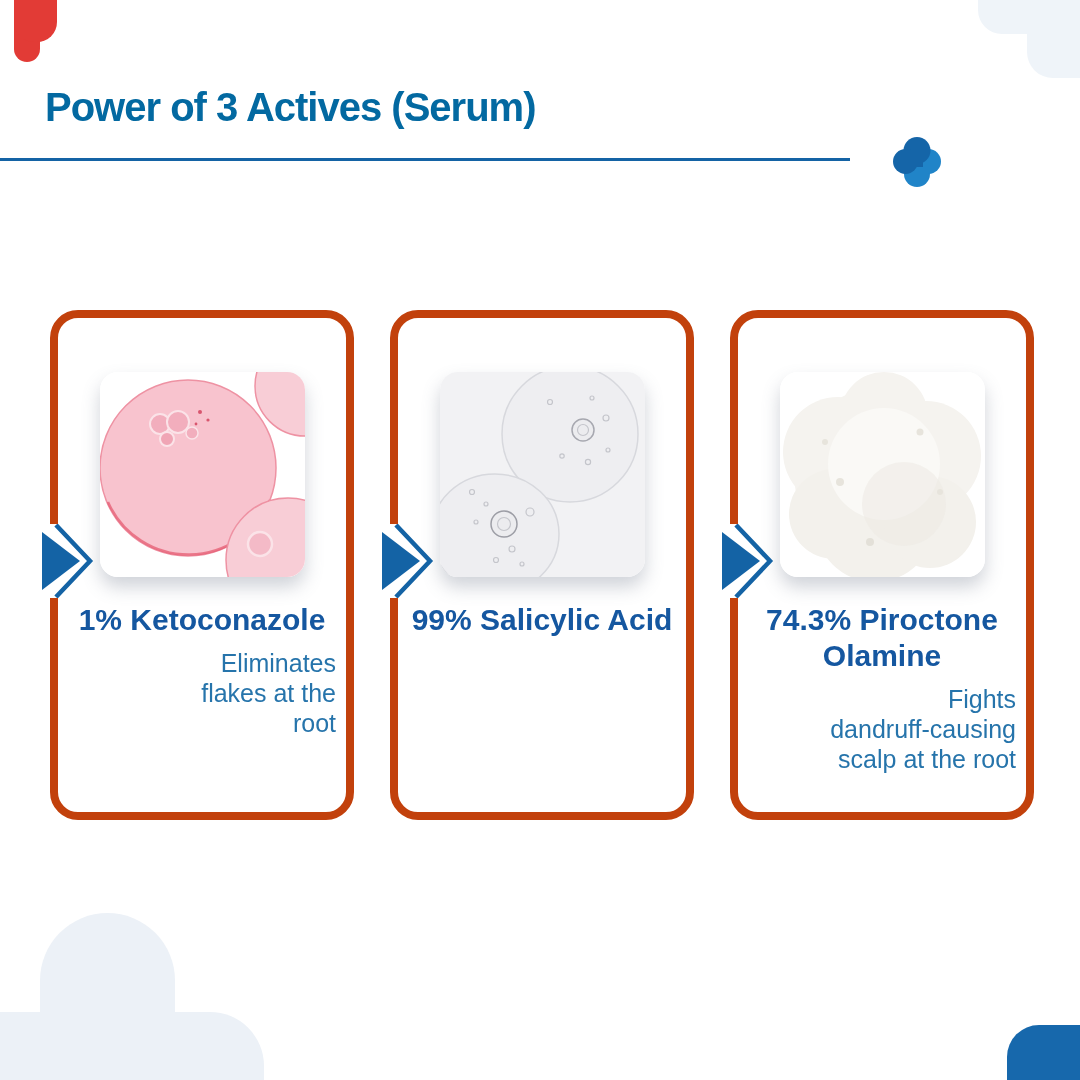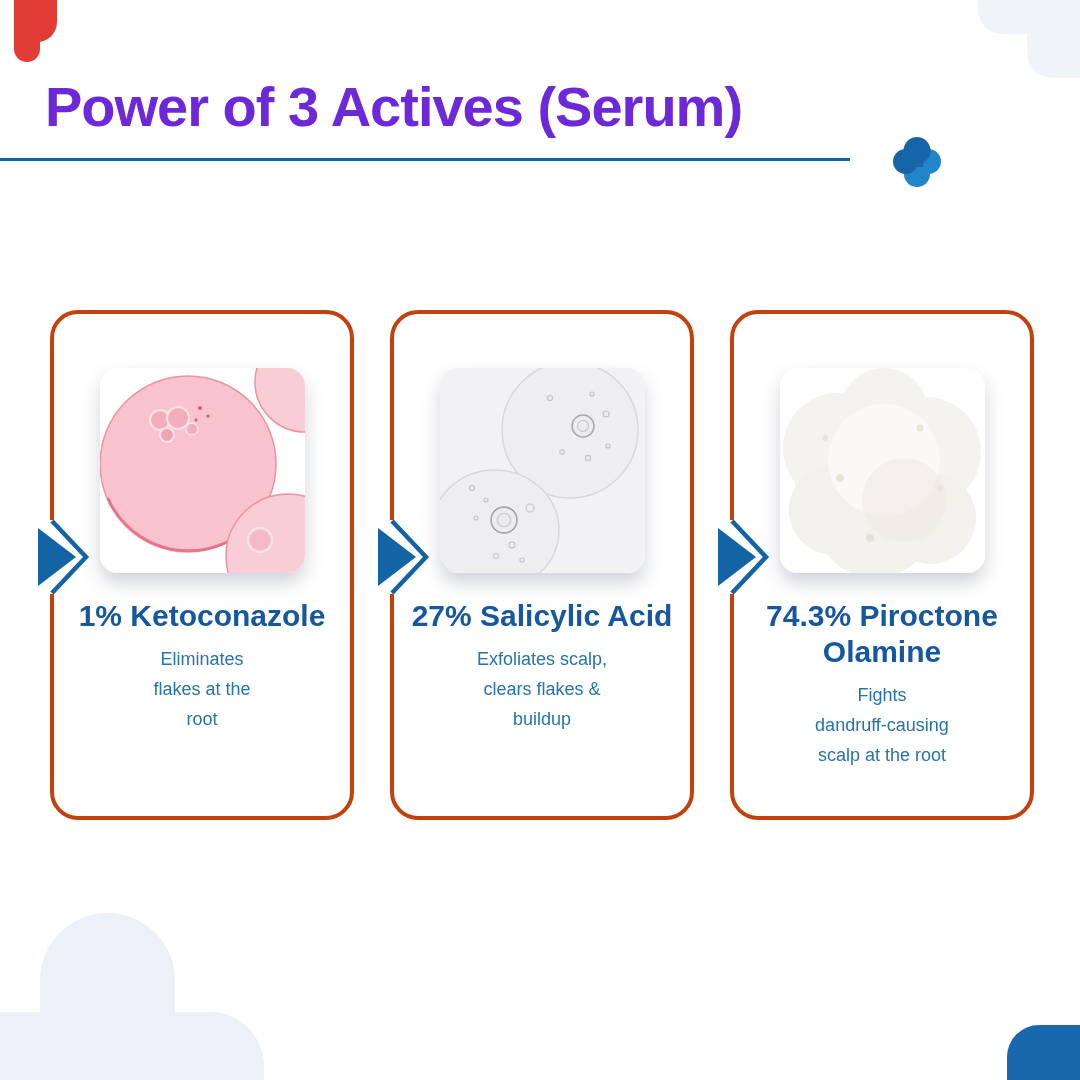--- a/index.html
+++ b/index.html
@@ -10,35 +10,35 @@
   .decor{position:absolute;}
   .red-a{left:14px;top:0;width:26px;height:62px;background:#E23B36;border-radius:0 0 13px 13px;}
   .red-b{left:14px;top:0;width:43px;height:42px;background:#E23B36;border-radius:0 0 20px 20px;}
   .tr-a{left:978px;top:0;width:102px;height:34px;background:#EFF4F9;border-radius:0 0 0 24px;}
   .tr-b{left:1027px;top:0;width:53px;height:78px;background:#EFF4F9;border-radius:0 0 0 26px;}
   .bl-dome{left:40px;top:913px;width:135px;height:167px;background:#ECF1F7;border-radius:68px 68px 0 0;}
   .bl-band{left:0;top:1012px;width:264px;height:68px;background:#ECF1F7;border-radius:0 54px 0 0;}
   .br-blue{left:1007px;top:1025px;width:73px;height:55px;background:#1768AC;border-radius:32px 0 0 0;}
 
   
-  .title{position:absolute;left:45px;top:76px;font-size:56px;line-height:62px;font-weight:700;
-         color:#6d28d9;letter-spacing:-1px;white-space:nowrap;}
+  .title{position:absolute;left:45px;top:76px;font-size:40px;line-height:62px;font-weight:700;
+         color:#0369a1;letter-spacing:-1px;white-space:nowrap;}
   .rule{position:absolute;left:0;top:158px;width:850px;height:3px;background:#1463A5;}
   .plus{position:absolute;left:893px;top:137px;width:48px;height:50px;}
 
   
   .cards{position:absolute;left:50px;top:310px;display:flex;gap:36px;}
   .card{position:relative;width:304px;height:510px;box-sizing:border-box;background:#ffffff;
-        border:4px solid #c2410c;border-radius:28px;text-align:center;}
+        border:8px solid #c2410c;border-radius:28px;text-align:center;}
   .arrow{position:absolute;left:-18px;top:206px;width:56px;height:74px;}
   .img{width:205px;height:205px;margin:54px auto 0;border-radius:18px;overflow:hidden;background:#fff;
        box-shadow:0 10px 18px rgba(100,110,130,0.30);}
   .img svg{display:block;}
   .h{margin:25px 8px 0;font-size:30px;line-height:36px;font-weight:700;color:#1557A0;white-space:pre-line;}
-  .d{margin:10px 10px 0;font-size:18px;line-height:30px;font-weight:400;color:#2674AB;white-space:pre-line;}
+  .d{margin:10px 10px 0;font-size:25px;line-height:30px;font-weight:400;color:#2674AB;white-space:pre-line;text-align:right;}
 </style>
 </head>
 <body>
 
 <div id="canvas">
 
   <div class="decor red-a"></div>
   <div class="decor red-b"></div>
   <div class="decor tr-a"></div>
   <div class="decor tr-b"></div>
@@ -111,24 +111,21 @@
           <circle cx="64" cy="152" r="6.5" fill="none" stroke="#C4C5CB" stroke-width="1.2"></circle>
           <circle cx="32" cy="120" r="2.5" fill="none" stroke="#C4C5CB" stroke-width="1.2"></circle>
           <circle cx="46" cy="132" r="2" fill="none" stroke="#C4C5CB" stroke-width="1.2"></circle>
           <circle cx="72" cy="177" r="3" fill="none" stroke="#C4C5CB" stroke-width="1.2"></circle>
           <circle cx="56" cy="188" r="2.5" fill="none" stroke="#C4C5CB" stroke-width="1.2"></circle>
           <circle cx="82" cy="192" r="2" fill="none" stroke="#C4C5CB" stroke-width="1.2"></circle>
           <circle cx="36" cy="150" r="2" fill="none" stroke="#C4C5CB" stroke-width="1.2"></circle>
           <circle cx="90" cy="140" r="4" fill="none" stroke="#C4C5CB" stroke-width="1.2"></circle>
         </svg>
       </div>
-      <div class="h">27% Salicylic Acid</div>
-      <div class="d">Exfoliates scalp,
-clears flakes &amp;
-buildup</div>
+      <div class="h">99% Salicylic Acid</div>
     </div>
 
     <div class="card">
       <svg class="arrow" viewBox="0 0 56 74">
         <rect x="10" y="0" width="10" height="74" fill="#ffffff"></rect>
         <path d="M16 1 L50 37 L16 73" fill="#ffffff" stroke="#1463A5" stroke-width="4.5"></path>
         <polygon points="2,8 40,37 2,66" fill="#1463A5"></polygon>
       </svg>
       <div class="img">
         <svg width="205" height="205" viewBox="0 0 205 205">

